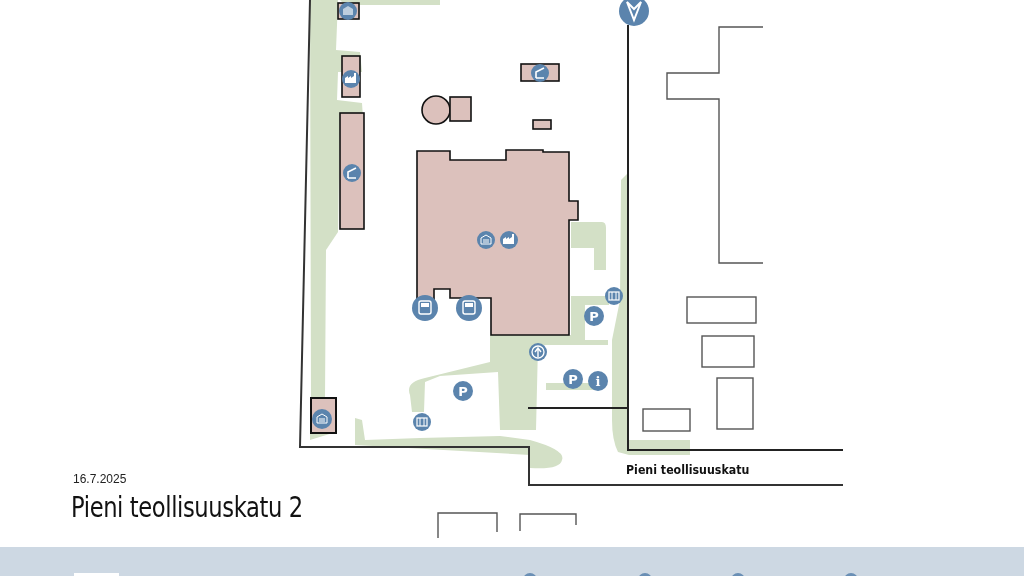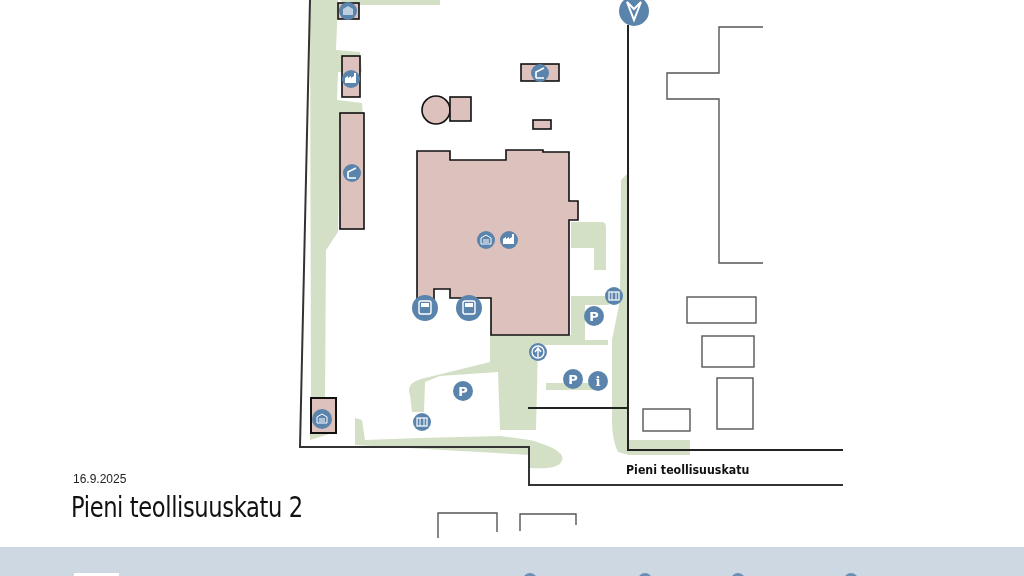--- a/index.html
+++ b/index.html
@@ -128,21 +128,21 @@
         <path d="M-2 -4 V4 M2 -4 V4" stroke="#fff"></path>
     </g>
     <g transform="translate(322,419)">
       <circle r="10" fill="#5b84ad"></circle>
         <path d="M-5 4 L-5 -2 L0 -5 L5 -2 L5 4 Z M-3 0 H3 M-3 2 H3" stroke="#fff" stroke-width="1" fill="none"></path>
     </g>
   </g>
 </svg>
 
 <div class="street">Pieni teollisuuskatu</div>
-<div class="date">16.9.2025</div>
+<div class="date">16.7.2025</div>
 <div class="title">Pieni teollisuuskatu 2</div>
 
 <div class="band"></div>
 <div class="band-box"></div>
 <div class="band-dot" style="left:523px"></div>
 <div class="band-dot" style="left:638px"></div>
 <div class="band-dot" style="left:731px"></div>
 <div class="band-dot" style="left:844px"></div>
 
 </body></html>

